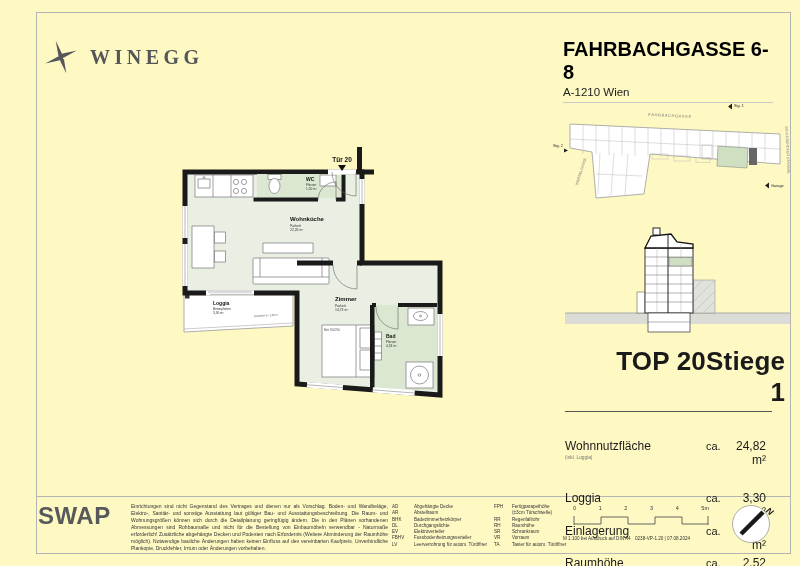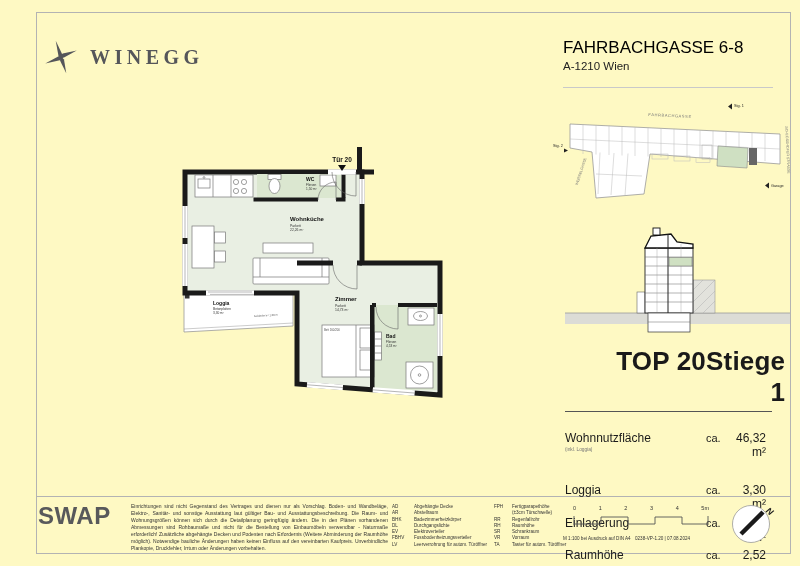--- a/index.html
+++ b/index.html
@@ -9,40 +9,40 @@
   #frame{left:36px;top:12px;width:753px;height:540px;border:1px solid #b3b3b3;}
   #footer-sep{left:36px;top:496px;width:755px;border-top:1px solid #b3b3b3;height:0;}
 
   
   #brand{left:44px;top:40px;display:flex;align-items:center;gap:12px;}
   #brand-text{font-family:"Liberation Serif",serif;font-size:20px;font-weight:600;
               letter-spacing:4.5px;color:#55565a;}
 
   
   #project{left:563px;top:38px;width:210px;}
-  #project-title{font-size:17px;font-weight:normal;color:#000;}
-  #project-sub{font-size:11.5px;color:#222;margin-top:2px;padding-bottom:15px;border-bottom:1px solid #c9c9c9;}
+  #project-title{font-size:20px;font-weight:bold;color:#000;}
+  #project-sub{font-size:11.5px;color:#222;margin-top:2px;padding-bottom:4px;border-bottom:1px solid #c9c9c9;}
 
   
   #floorplan{left:168px;top:146px;width:300px;height:270px;}
   #siteplan{left:552px;top:90px;width:240px;height:118px;}
   #section{left:565px;top:220px;width:225px;height:126px;}
 
   
   #unit{left:565px;top:346px;width:207px;}
   .u-row{display:grid;grid-template-columns:141px 1fr;align-items:baseline;}
   #unit-top,#unit-stiege{font-size:26px;font-weight:bold;letter-spacing:.2px;text-align:right;}
   #unit-hr{border-top:1.5px solid #555;margin-top:3px;margin-bottom:3px;}
   #unit-floor,#unit-rooms{font-size:13.5px;}
   .a-row{display:grid;grid-template-columns:141px 26px 1fr;align-items:baseline;}
   .a-label{font-size:12px;}
   .a-ca{font-size:11px;}
   .a-val{font-size:12px;text-align:right;padding-right:6px;}
   .a-sub{font-size:4.8px;color:#777;margin-top:1px;}
-  #main-area{margin-top:16px;}
+  #main-area{margin-top:24px;}
   #detail-rows{margin-top:24px;}
   #detail-rows .a-row{margin-bottom:4.5px;}
 
   
   #swap{left:38px;top:502px;font-size:24px;font-weight:800;letter-spacing:.5px;color:#58595b;}
   #disclaimer{left:131px;top:503px;width:257px;font-size:5px;line-height:7px;
               text-align:justify;color:#333;margin:0;}
   #legend{left:392px;top:504px;width:178px;display:grid;
           grid-template-columns:20px 78px 16px 1fr;column-gap:2px;
           font-size:4.6px;line-height:6.3px;color:#333;}
@@ -290,21 +290,21 @@
       <span id="unit-top">TOP 20</span>
       <span id="unit-stiege">Stiege 1</span>
     </div>
     <div id="unit-hr"></div>
     <div id="main-area" class="a-row">
       <span>
         <span class="a-label">Wohnnutzfläche</span>
         <span class="a-sub" style="display:block">(inkl. Loggia)</span>
       </span>
       <span class="a-ca">ca.</span>
-      <span class="a-val">46,32 m²</span>
+      <span class="a-val">24,82 m²</span>
     </div>
     <div id="detail-rows">
       <div class="a-row">
         <span class="a-label">Loggia</span>
         <span class="a-ca">ca.</span>
         <span class="a-val">3,30 m²</span>
       </div>
       <div class="a-row">
         <span class="a-label">Einlagerung</span>
         <span class="a-ca">ca.</span>

